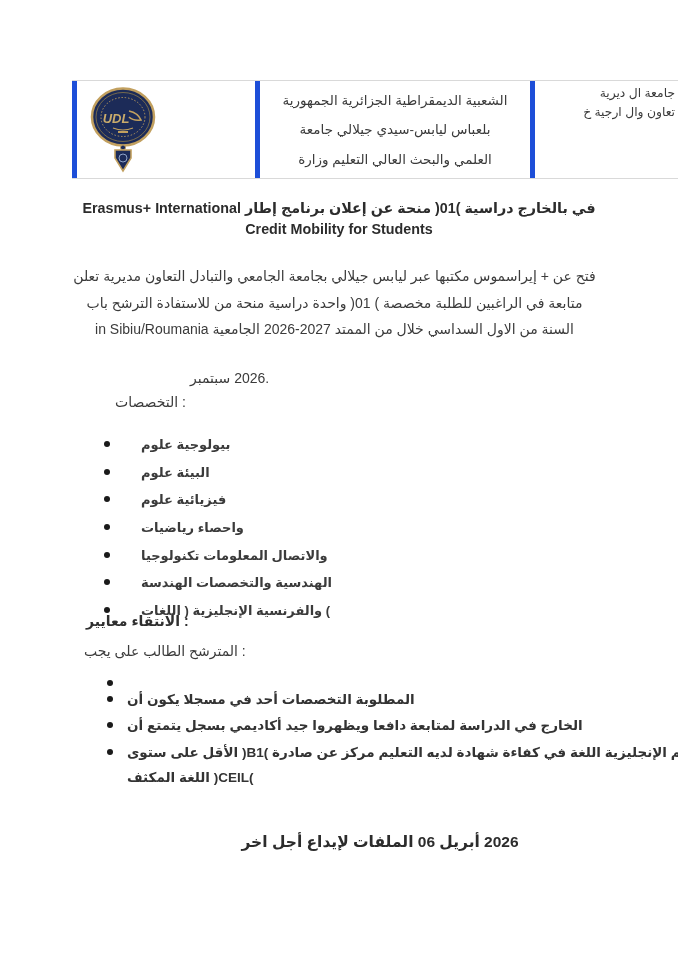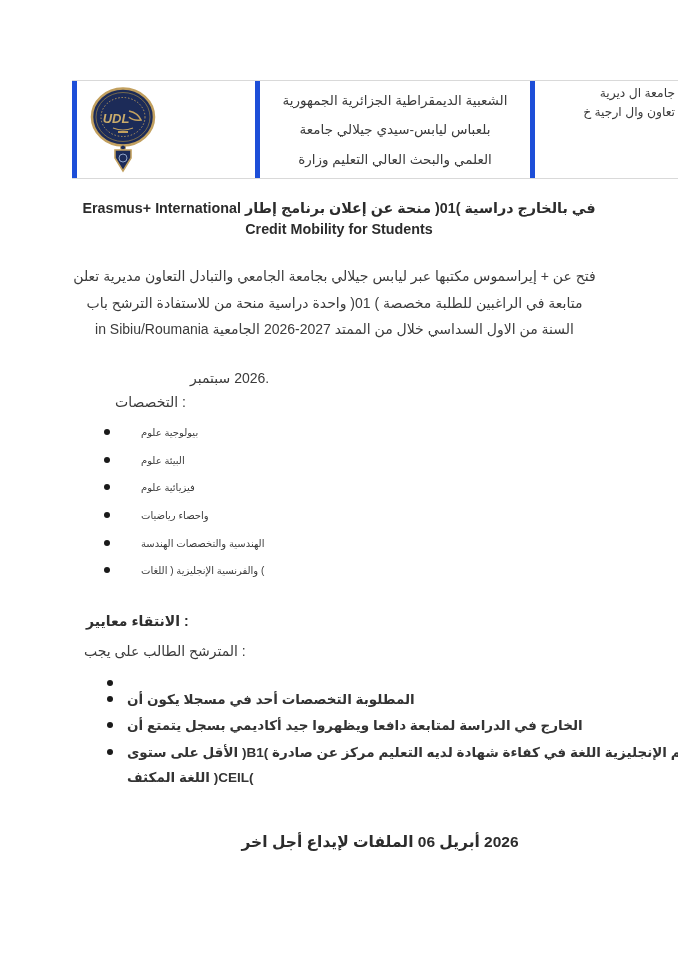--- a/index.html
+++ b/index.html
@@ -50,21 +50,21 @@
   }
   .date-line{
     position:absolute;top:368px;left:190px;
     font-size:14px;line-height:20px;white-space:nowrap;
   }
   
   .h-spec{position:absolute;top:394px;left:115px;font-size:14px;}
   .h-criteria{position:absolute;top:613px;left:86px;font-size:14px;font-weight:700;color:#2f2f2f;}
   .h-must{position:absolute;top:643px;left:84px;font-size:14px;}
   
-  .spec-list{position:absolute;top:420px;left:104px;font-size:10px;}
+  .spec-list{position:absolute;top:432px;left:104px;font-size:13px;font-weight:bold;}
   .spec-list .b-row{display:flex;align-items:flex-start;height:27.7px;}
   .spec-list .dot{margin-right:31px;}
   .crit-list{position:absolute;top:671px;left:107px;font-size:13.5px;font-weight:700;color:#333;}
   .crit-list .b-row{display:flex;align-items:flex-start;margin-bottom:1px;}
   .crit-list .dot{margin-right:14px;}
   .dot{
     width:6px;height:6px;border-radius:50%;
     background:#1a1a1a;flex:0 0 6px;margin-top:9px;
   }
   .b-lines .tline{line-height:25.3px;white-space:nowrap;}
@@ -143,20 +143,26 @@
       </div>
       <div class="b-row">
         <span class="dot"></span>
         <div class="b-lines">
           <div class="tline"><bdi dir="auto">رياضيات</bdi> <bdi dir="auto">واحصاء</bdi></div>
         </div>
       </div>
       <div class="b-row">
         <span class="dot"></span>
         <div class="b-lines">
+          <div class="tline"><bdi dir="auto">تكنولوجيا</bdi> <bdi dir="auto">المعلومات</bdi> <bdi dir="auto">والاتصال</bdi></div>
+        </div>
+      </div>
+      <div class="b-row">
+        <span class="dot"></span>
+        <div class="b-lines">
           <div class="tline"><bdi dir="auto">الهندسة</bdi> <bdi dir="auto">والتخصصات</bdi> <bdi dir="auto">الهندسية</bdi></div>
         </div>
       </div>
       <div class="b-row">
         <span class="dot"></span>
         <div class="b-lines">
           <div class="tline"><bdi dir="auto">اللغات</bdi> <bdi dir="auto">)</bdi> <bdi dir="auto">الإنجليزية</bdi> <bdi dir="auto">والفرنسية</bdi> <bdi dir="auto">(</bdi></div>
         </div>
       </div>
     </div>

